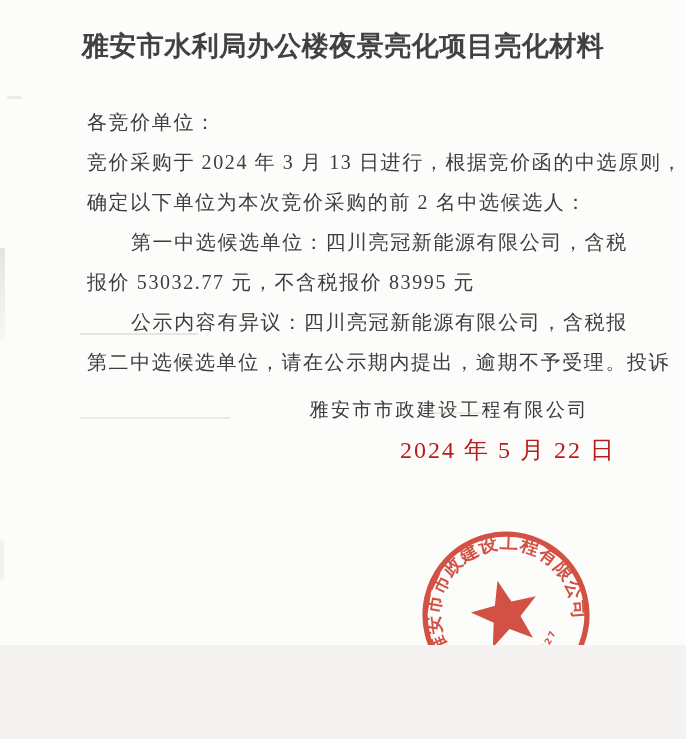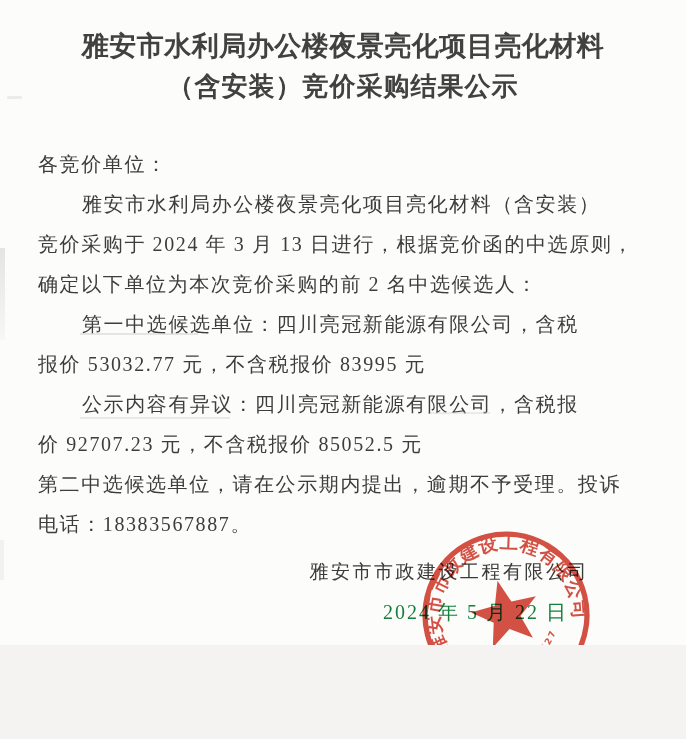--- a/index.html
+++ b/index.html
@@ -28,21 +28,21 @@
     line-height: 38px;
     letter-spacing: 0.5px;
   }
   .title-line2 {
     font-size: 26px;
     line-height: 42px;
     letter-spacing: 1px;
   }
   .body-block {
     margin-top: 37px;
-    padding-left: 38px;
+    padding-left: 87px;
     padding-right: 58px;
     font-family: Liberation Serif, serif;
   }
   .line {
     font-size: 20px;
     line-height: 40px;
     letter-spacing: 1.6px;
     white-space: nowrap;
     color: #3d3d3d;
   }
@@ -52,25 +52,25 @@
     text-align: right;
   }
   .sig-company {
     font-size: 19px;
     line-height: 38px;
     letter-spacing: 2.5px;
     padding-right: 97px;
     color: #3a3a3a;
   }
   .sig-date {
-    font-size: 20px;
+    font-size: 24px;
     line-height: 42px;
     letter-spacing: 2px;
-    padding-right: 118px;
-    color: #15803d;
+    padding-right: 70px;
+    color: #b91c1c;
   }
   .seal {
     position: absolute;
     left: 418px;
     top: 527px;
     width: 176px;
     height: 176px;
     transform: rotate(-14deg);
     mix-blend-mode: multiply;
     opacity: 0.88;
@@ -92,34 +92,30 @@
   .a6 { left: 302px; top: 684px; width: 24px; height: 3px; background: #bdbdb9; opacity: .3; border-radius: 2px; }
   .a7 { left: 0; top: 540px; width: 4px; height: 40px; background: #c6c6c2; opacity: .18; }
 </style>
 </head>
 <body>
 
 <div class="page">
 
   <div class="title-block">
     <div class="title-line1">雅安市水利局办公楼夜景亮化项目亮化材料</div>
-    <div class="title-line2">（含安装）竞价采购结果公示</div>
   </div>
 
   <div class="body-block">
     <div class="line">各竞价单位：</div>
-    <div class="line indent">雅安市水利局办公楼夜景亮化项目亮化材料（含安装）</div>
     <div class="line">竞价采购于 2024 年 3 月 13 日进行，根据竞价函的中选原则，</div>
     <div class="line">确定以下单位为本次竞价采购的前 2 名中选候选人：</div>
     <div class="line indent">第一中选候选单位：四川亮冠新能源有限公司，含税</div>
     <div class="line">报价 53032.77 元，不含税报价 83995 元</div>
     <div class="line indent">公示内容有异议：四川亮冠新能源有限公司，含税报</div>
-    <div class="line">价 92707.23 元，不含税报价 85052.5 元</div>
     <div class="line">第二中选候选单位，请在公示期内提出，逾期不予受理。投诉</div>
-    <div class="line">电话：18383567887。</div>
   </div>
 
   <div class="signature-block">
     <div class="sig-company">雅安市市政建设工程有限公司</div>
     <div class="sig-date">2024 年 5 月 22 日</div>
   </div>
 
   <div class="seal">
     <svg viewBox="0 0 200 200">
       <circle cx="100" cy="100" r="92" fill="none" stroke-width="6" stroke="#d13a2b"></circle>

